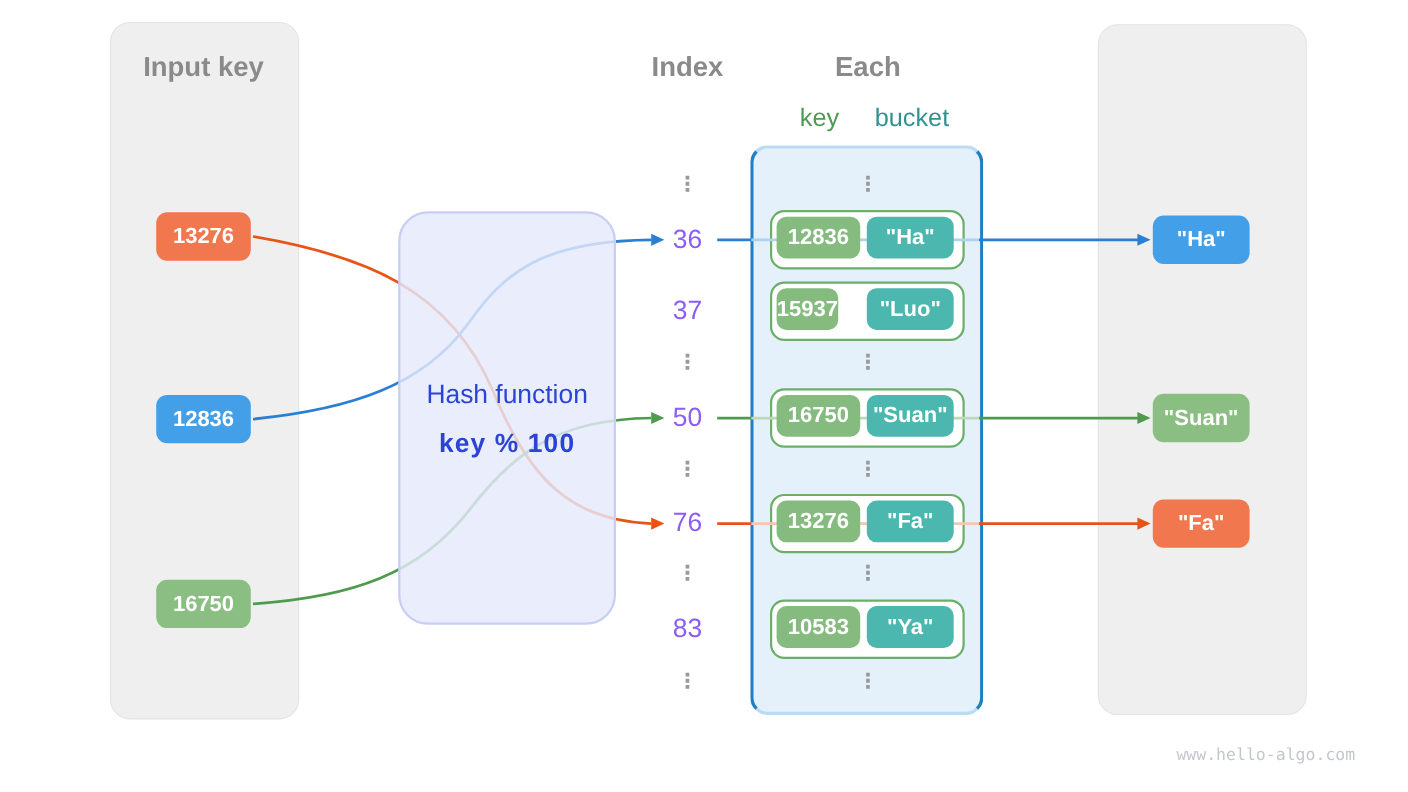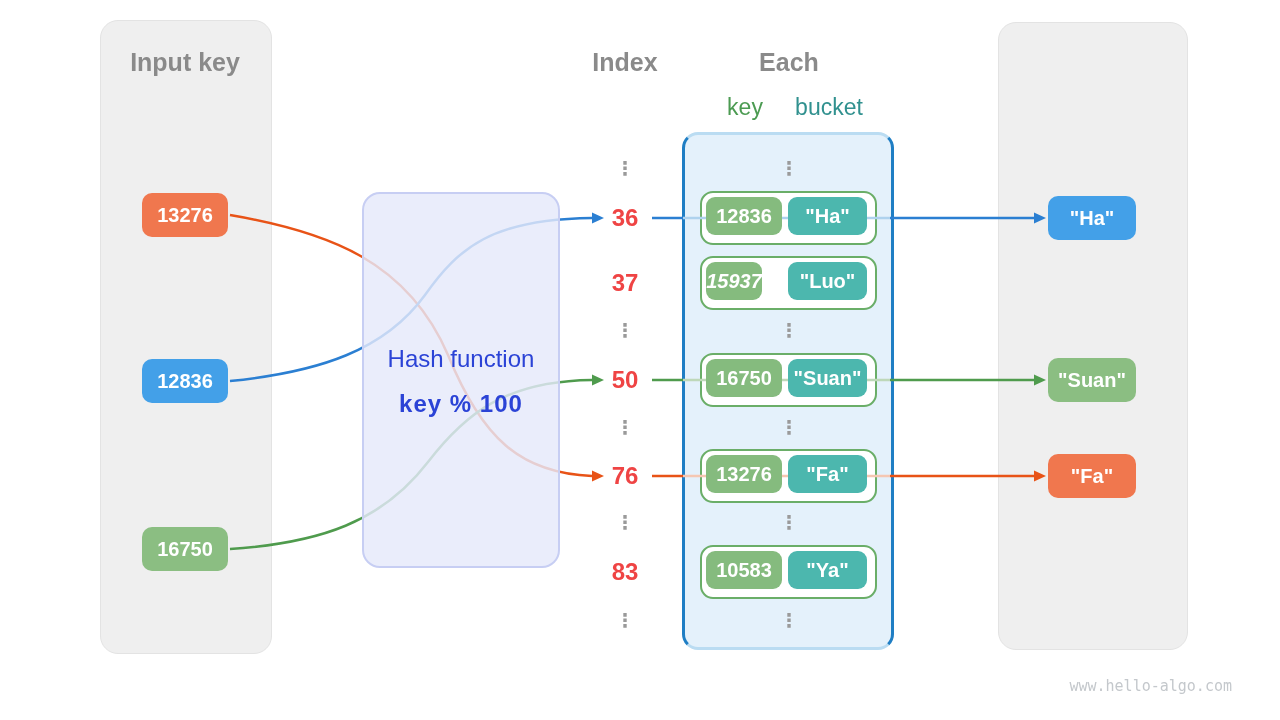--- a/index.html
+++ b/index.html
@@ -32,21 +32,21 @@
   .vbox{background:#4cb7ae;border-radius:9px;color:#fff;font-size:20px;font-weight:bold;
         display:flex;align-items:center;justify-content:center;}
 
   
   .pill{border-radius:10px;color:#fff;font-size:20px;font-weight:bold;
         display:flex;align-items:center;justify-content:center;}
   .pill-orange{background:#f0774e;}
   .pill-blue{background:#43a0e8;}
   .pill-green{background:#8bbe82;}
 
-  .idx{font-size:24px;color:#ef4444;font-weight:bold;}
+  .idx{font-size:24px;color:#8b5cf6;}
   .dots{font-size:19px;font-weight:bold;color:#9a9a9a;line-height:1;}
   .hdr{font-size:25px;font-weight:bold;color:#8a8a8a;}
   .subhdr-key{font-size:23px;color:#4c9b52;}
   .subhdr-value{font-size:23px;color:#31918f;}
   .caption{font-size:22px;color:#8d8d8d;}
   .watermark{font-size:15px;color:#c4c8cc;font-family:"DejaVu Sans Mono","Liberation Mono",monospace;}
   svg.layer{position:absolute;left:0;top:0;}
 </style>
 </head>
 <body>
@@ -89,21 +89,21 @@
     <polygon points="1046,380 1034,374.5 1034,385.5" fill="#4f9b4d"></polygon>
 
     <g stroke-width="2.5">
       <line x1="652" y1="476" x2="683" y2="476" stroke="#e85317"></line>
       <line x1="683" y1="476" x2="890" y2="476" stroke="#f5c7b2"></line>
       <line x1="890" y1="476" x2="1036" y2="476" stroke="#e85317"></line>
     </g>
     <polygon points="1046,476 1034,470.5 1034,481.5" fill="#e85317"></polygon>
   </svg>
 
-  <div class="abs hashbox" style="left:362px;top:192px;width:194px;height:372px;">
+  <div class="abs hashbox" style="left:362px;top:192px;width:194px;height:372px;border-radius:27px;">
     <div class="abs hash-title center" style="left:97px;top:165px;">Hash function</div>
     <div class="abs hash-formula center" style="left:97px;top:210px;">key % 100</div>
   </div>
 
   <div class="abs panel-title center" style="left:185px;top:62px;">Input key</div>
   <div class="abs hdr center" style="left:625px;top:62px;">Index</div>
   <div class="abs hdr center" style="left:789px;top:62px;">Each</div>
   <div class="abs subhdr-key center" style="left:745px;top:107px;">key</div>
   <div class="abs subhdr-value center" style="left:829px;top:107px;">bucket</div>
 
@@ -124,21 +124,21 @@
 
   <div class="abs dots center" style="left:789px;top:168px;">⋮</div>
   <div class="abs dots center" style="left:789px;top:330px;">⋮</div>
   <div class="abs dots center" style="left:789px;top:427px;">⋮</div>
   <div class="abs dots center" style="left:789px;top:522px;">⋮</div>
   <div class="abs dots center" style="left:789px;top:620px;">⋮</div>
 
   <div class="abs kbox" style="left:706px;top:197px;width:76px;height:38px;">12836</div>
   <div class="abs vbox" style="left:788px;top:197px;width:79px;height:38px;">"Ha"</div>
 
-  <div class="abs kbox" style="left:706px;top:262px;width:56px;height:38px;font-style:italic;">15937</div>
+  <div class="abs kbox" style="left:706px;top:262px;width:56px;height:38px;">15937</div>
   <div class="abs vbox" style="left:788px;top:262px;width:79px;height:38px;">"Luo"</div>
 
   <div class="abs kbox" style="left:706px;top:359px;width:76px;height:38px;">16750</div>
   <div class="abs vbox" style="left:788px;top:359px;width:79px;height:38px;">"Suan"</div>
 
   <div class="abs kbox" style="left:706px;top:455px;width:76px;height:38px;">13276</div>
   <div class="abs vbox" style="left:788px;top:455px;width:79px;height:38px;">"Fa"</div>
 
   <div class="abs kbox" style="left:706px;top:551px;width:76px;height:38px;">10583</div>
   <div class="abs vbox" style="left:788px;top:551px;width:79px;height:38px;">"Ya"</div>

